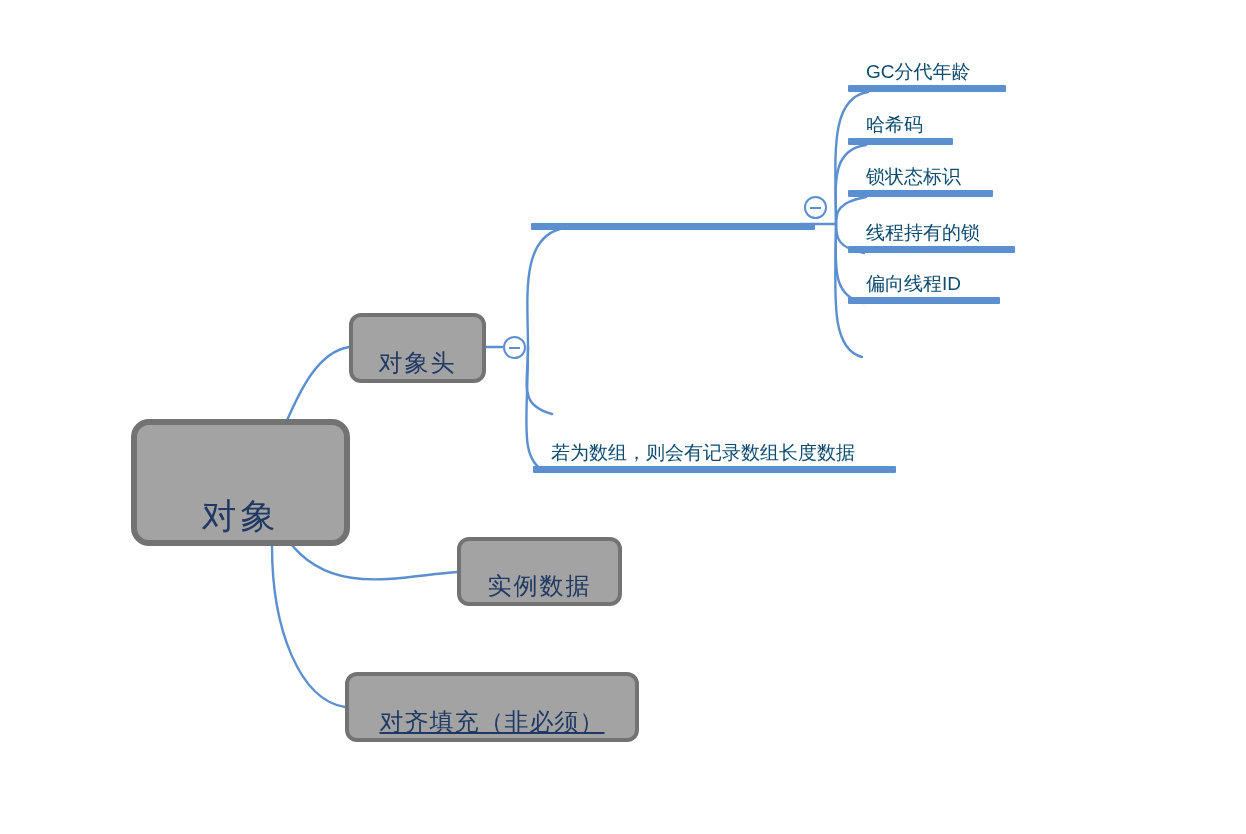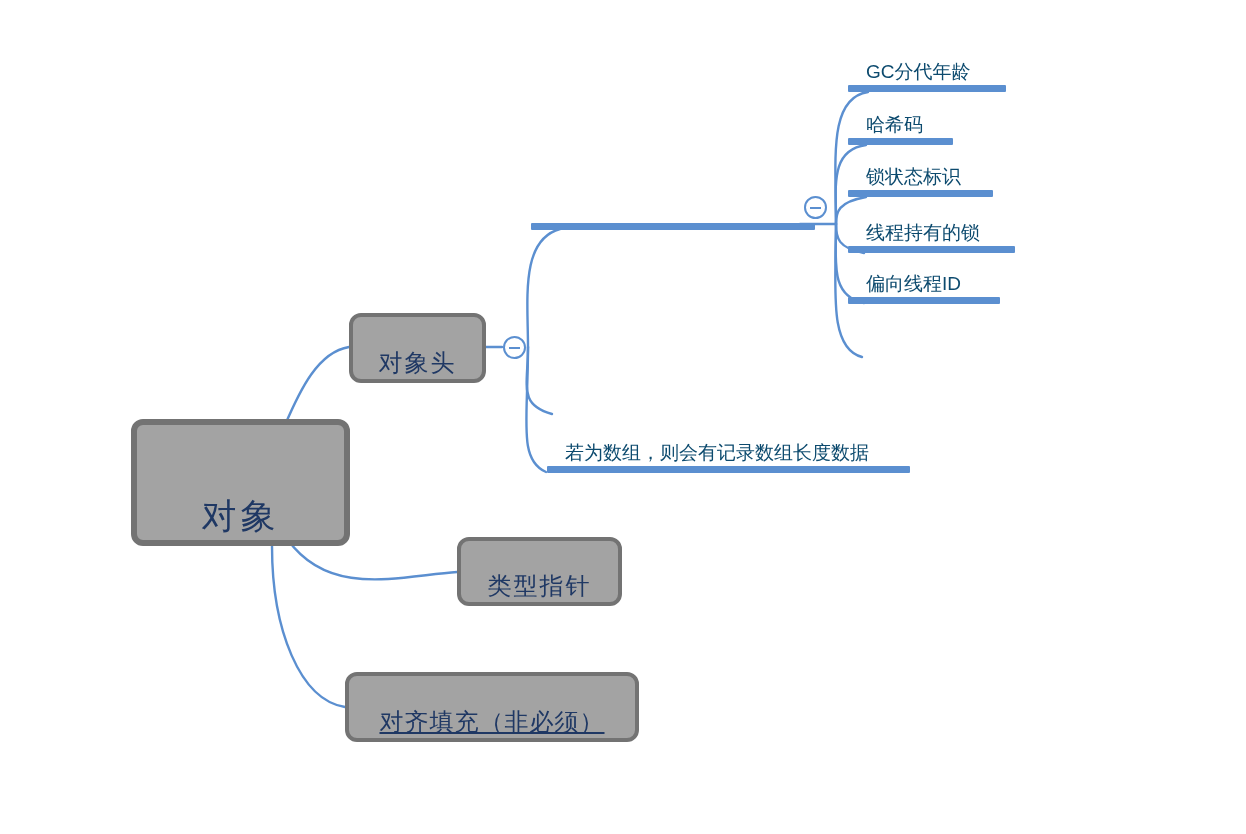--- a/index.html
+++ b/index.html
@@ -44,21 +44,21 @@
     justify-content: center;
     color: #1f3864;
     white-space: nowrap;
   }
   .node-root {
     left: 131px;
     top: 419px;
     width: 219px;
     height: 127px;
     border-width: 6px;
-    border-radius: 12px;
+    border-radius: 18px;
     font-size: 35px;
     letter-spacing: 4px;
   }
   .node-head {
     left: 349px;
     top: 313px;
     width: 137px;
     height: 70px;
     font-size: 24px;
     letter-spacing: 2px;
@@ -161,34 +161,34 @@
   <div class="node-box node-root">
     <span>对象</span>
   </div>
 
   <div class="node-box node-head">
     <span>对象头</span>
   </div>
   <div class="toggle" style="left:503px; top:336px;"></div>
 
   <div class="node-box node-instance">
-    <span>类型指针</span>
+    <span>实例数据</span>
   </div>
 
   <div class="node-box node-padding">
     <span>对齐填充（非必须）</span>
   </div>
 
   <div class="node-bar lvl3" style="left:531px; top:190px; width:284px; height:40px;">
     <span class="bar-line" style="width:284px;"></span>
   </div>
   <div class="toggle" style="left:804px; top:196px;"></div>
 
 
-  <div class="node-bar lvl3" style="left:547px; top:433px; width:363px; height:40px;">
+  <div class="node-bar lvl3" style="left:533px; top:433px; width:363px; height:40px;">
     <span class="bar-label">若为数组，则会有记录数组长度数据</span>
     <span class="bar-line" style="width:363px;"></span>
   </div>
 
   <div class="node-bar" style="left:848px; top:52px; width:158px; height:40px;">
     <span class="bar-label">GC分代年龄</span>
     <span class="bar-line" style="width:158px;"></span>
   </div>
 
   <div class="node-bar" style="left:848px; top:157px; width:145px; height:40px;">

